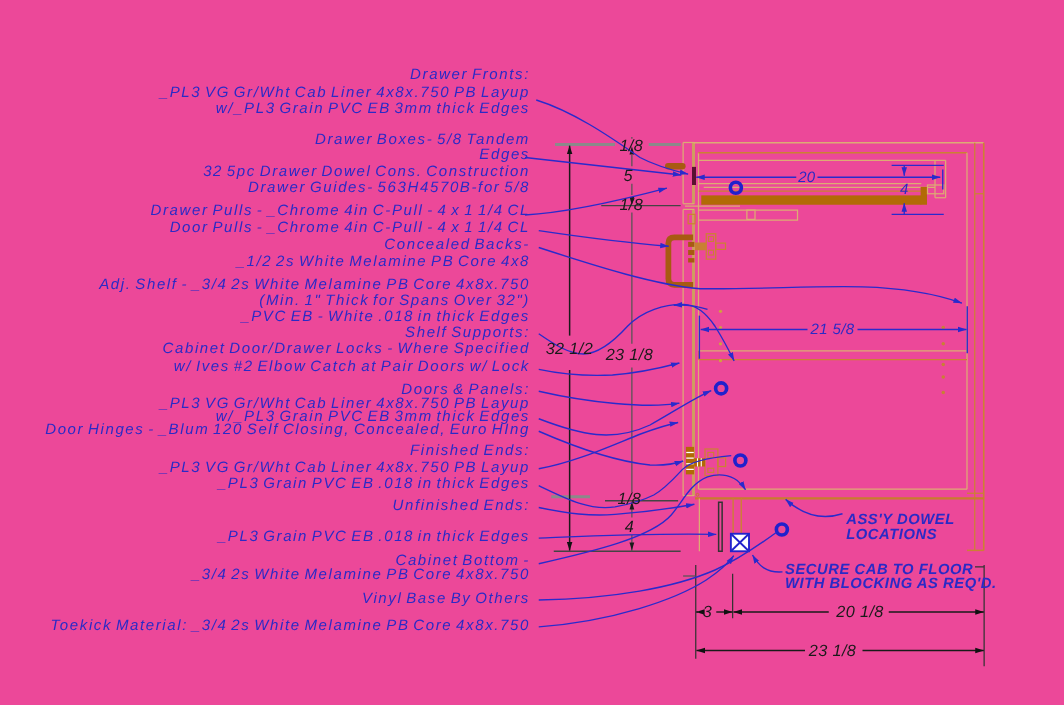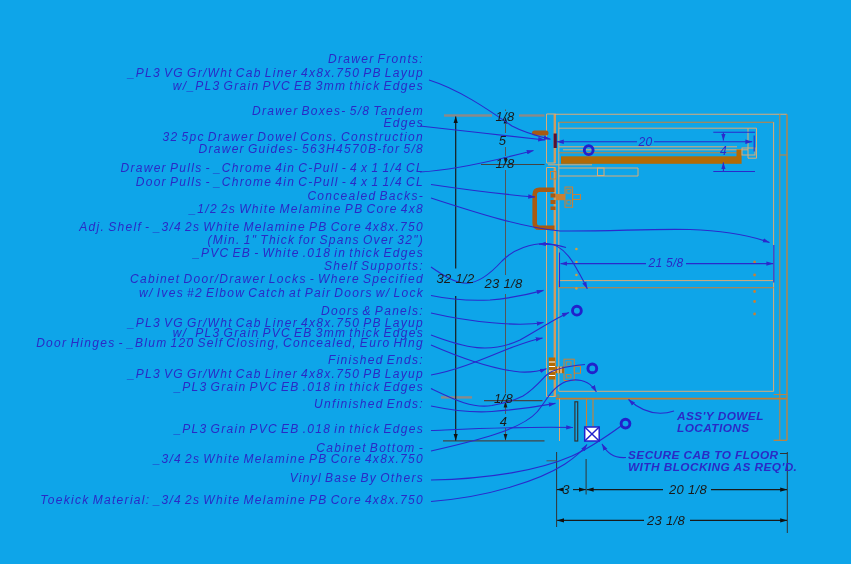--- a/index.html
+++ b/index.html
@@ -1,16 +1,16 @@
 <!DOCTYPE html>
 <html><head>
 <meta charset="utf-8">
 <style>
   html,body{margin:0;padding:0;background:#ffffff;}
-  #page{position:relative;width:851px;height:564px;overflow:hidden;background:#0ea5e9;}
+  #page{position:relative;width:851px;height:564px;overflow:hidden;background:#ec4899;}
   svg{position:absolute;top:0;left:0;}
   text{font-family:"Liberation Sans",sans-serif;font-style:italic;}
   .bt{fill:#2a2ac6;font-size:12px;letter-spacing:1.3px;word-spacing:-1.6px;}
   .br{fill:#2a2ac6;font-size:11.8px;letter-spacing:0.45px;font-weight:bold;}
   .bd{fill:#2a2ac6;font-size:12px;letter-spacing:0.3px;}
   .kt{fill:#1a1a1a;font-size:13px;letter-spacing:0.3px;}
 </style>
 </head>
 <body>
 <div id="page">

